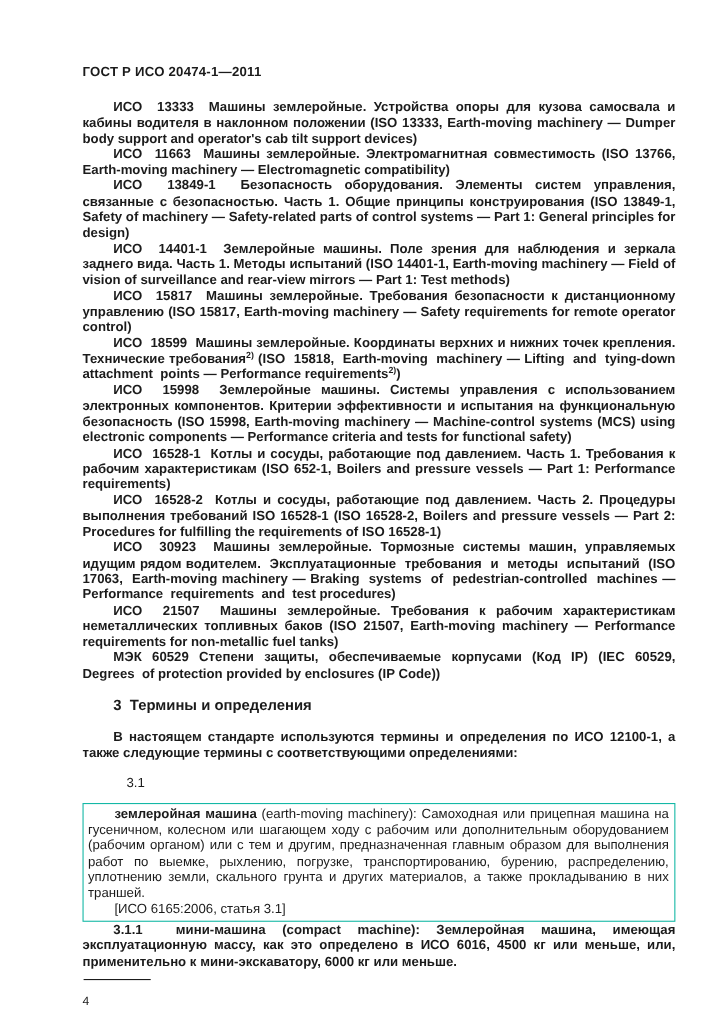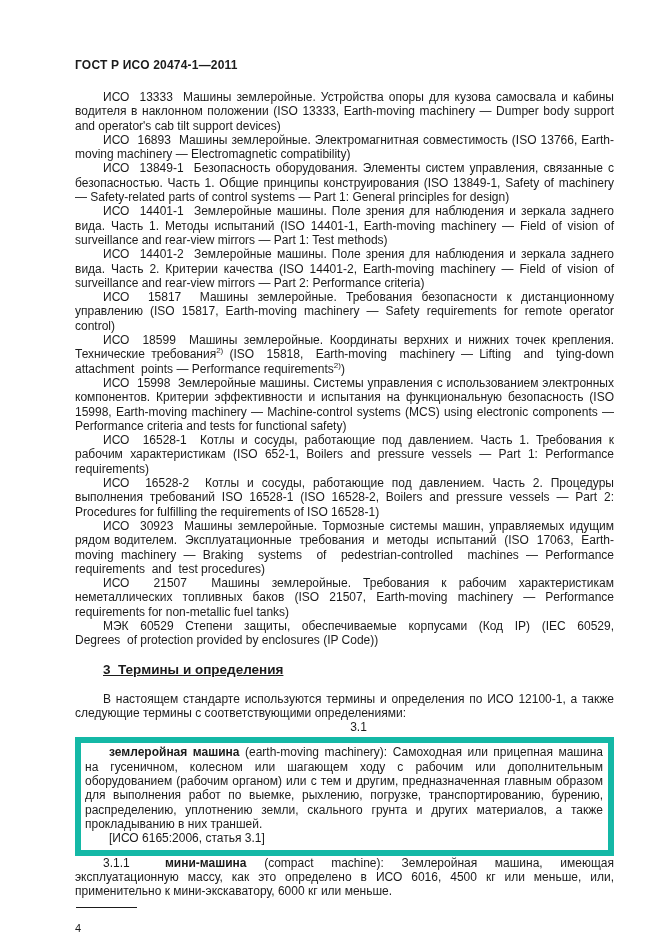--- a/index.html
+++ b/index.html
@@ -31,42 +31,41 @@
   }
   .body-text {
     font-size: 12px;
     line-height: 14.3px;
   }
   p.para {
     margin: 0;
     text-align: justify;
     text-indent: 28px;
     white-space: pre-wrap;
+    font-weight: bold;
   }
   sup.fn-ref {
     font-size: 8px;
     line-height: 0;
     vertical-align: super;
   }
   h2.section-heading {
     font-size: 13.5px;
     font-weight: bold;
     margin: 14px 0 15px 28px;
     white-space: pre-wrap;
-    text-decoration: underline;
   }
   .term-number {
-    margin: 0;
+    margin: 12px;
     text-indent: 28px;
     white-space: pre-wrap;
-    text-align: center;
   }
   .def-box {
     box-sizing: border-box;
-    border: 6px solid #14b8a6;
+    border: 1px solid #14b8a6;
     margin-top: 3px;
     padding: 2px 5px 4px 4px;
   }
   .def-box p.boxed {
     margin: 0;
     text-align: justify;
     text-indent: 24px;
     white-space: pre-wrap;
   }
   .def-box p.source {
@@ -101,24 +100,23 @@
 </style>
 </head>
 <body>
 
 <div class="page">
 
   <div class="doc-header">ГОСТ Р ИСО 20474-1—2011</div>
 
   <div class="body-text">
     <p class="para">ИСО  13333  Машины землеройные. Устройства опоры для кузова самосвала и кабины водителя в наклонном положении (ISO 13333, Earth-moving machinery — Dumper body support and operator's cab tilt support devices)</p>
-    <p class="para">ИСО  16893  Машины землеройные. Электромагнитная совместимость (ISO 13766, Earth-moving machinery — Electromagnetic compatibility)</p>
+    <p class="para">ИСО  11663  Машины землеройные. Электромагнитная совместимость (ISO 13766, Earth-moving machinery — Electromagnetic compatibility)</p>
     <p class="para">ИСО  13849-1  Безопасность оборудования. Элементы систем управления, связанные с безопасностью. Часть 1. Общие принципы конструирования (ISO 13849-1, Safety of machinery — Safety-related parts of control systems — Part 1: General principles for design)</p>
     <p class="para">ИСО  14401-1  Землеройные машины. Поле зрения для наблюдения и зеркала заднего вида. Часть 1. Методы испытаний (ISO 14401-1, Earth-moving machinery — Field of vision of surveillance and rear-view mirrors — Part 1: Test methods)</p>
-    <p class="para">ИСО  14401-2  Землеройные машины. Поле зрения для наблюдения и зеркала заднего вида. Часть 2. Критерии качества (ISO 14401-2, Earth-moving machinery — Field of vision of surveillance and rear-view mirrors — Part 2: Performance criteria)</p>
     <p class="para">ИСО  15817  Машины землеройные. Требования безопасности к дистанционному управлению (ISO 15817, Earth-moving machinery — Safety requirements for remote operator control)</p>
     <p class="para"><span>ИСО  18599  Машины землеройные. Координаты верхних и нижних точек крепления. Технические требования</span><sup class="fn-ref">2)</sup><span> (ISO  15818,  Earth-moving  machinery — Lifting  and  tying-down  attachment  points — Performance requirements</span><sup class="fn-ref">2)</sup><span>)</span></p>
     <p class="para">ИСО  15998  Землеройные машины. Системы управления с использованием электронных компонентов. Критерии эффективности и испытания на функциональную безопасность (ISO 15998, Earth-moving machinery — Machine-control systems (MCS) using electronic components — Performance criteria and tests for functional safety)</p>
     <p class="para">ИСО  16528-1  Котлы и сосуды, работающие под давлением. Часть 1. Требования к рабочим характеристикам (ISO 652-1, Boilers and pressure vessels — Part 1: Performance requirements)</p>
     <p class="para">ИСО  16528-2  Котлы и сосуды, работающие под давлением. Часть 2. Процедуры выполнения требований ISO 16528-1 (ISO 16528-2, Boilers and pressure vessels — Part 2: Procedures for fulfilling the requirements of ISO 16528-1)</p>
     <p class="para">ИСО  30923  Машины землеройные. Тормозные системы машин, управляемых идущим рядом водителем.  Эксплуатационные  требования  и  методы  испытаний  (ISO  17063,  Earth-moving machinery — Braking  systems  of  pedestrian-controlled  machines — Performance  requirements  and  test procedures)</p>
     <p class="para">ИСО  21507  Машины землеройные. Требования к рабочим характеристикам неметаллических топливных баков (ISO 21507, Earth-moving machinery — Performance requirements for non-metallic fuel tanks)</p>
     <p class="para">МЭК  60529  Степени  защиты,  обеспечиваемые  корпусами  (Код  IP)  (IEC  60529,  Degrees  of protection provided by enclosures (IP Code))</p>
   </div>
 

